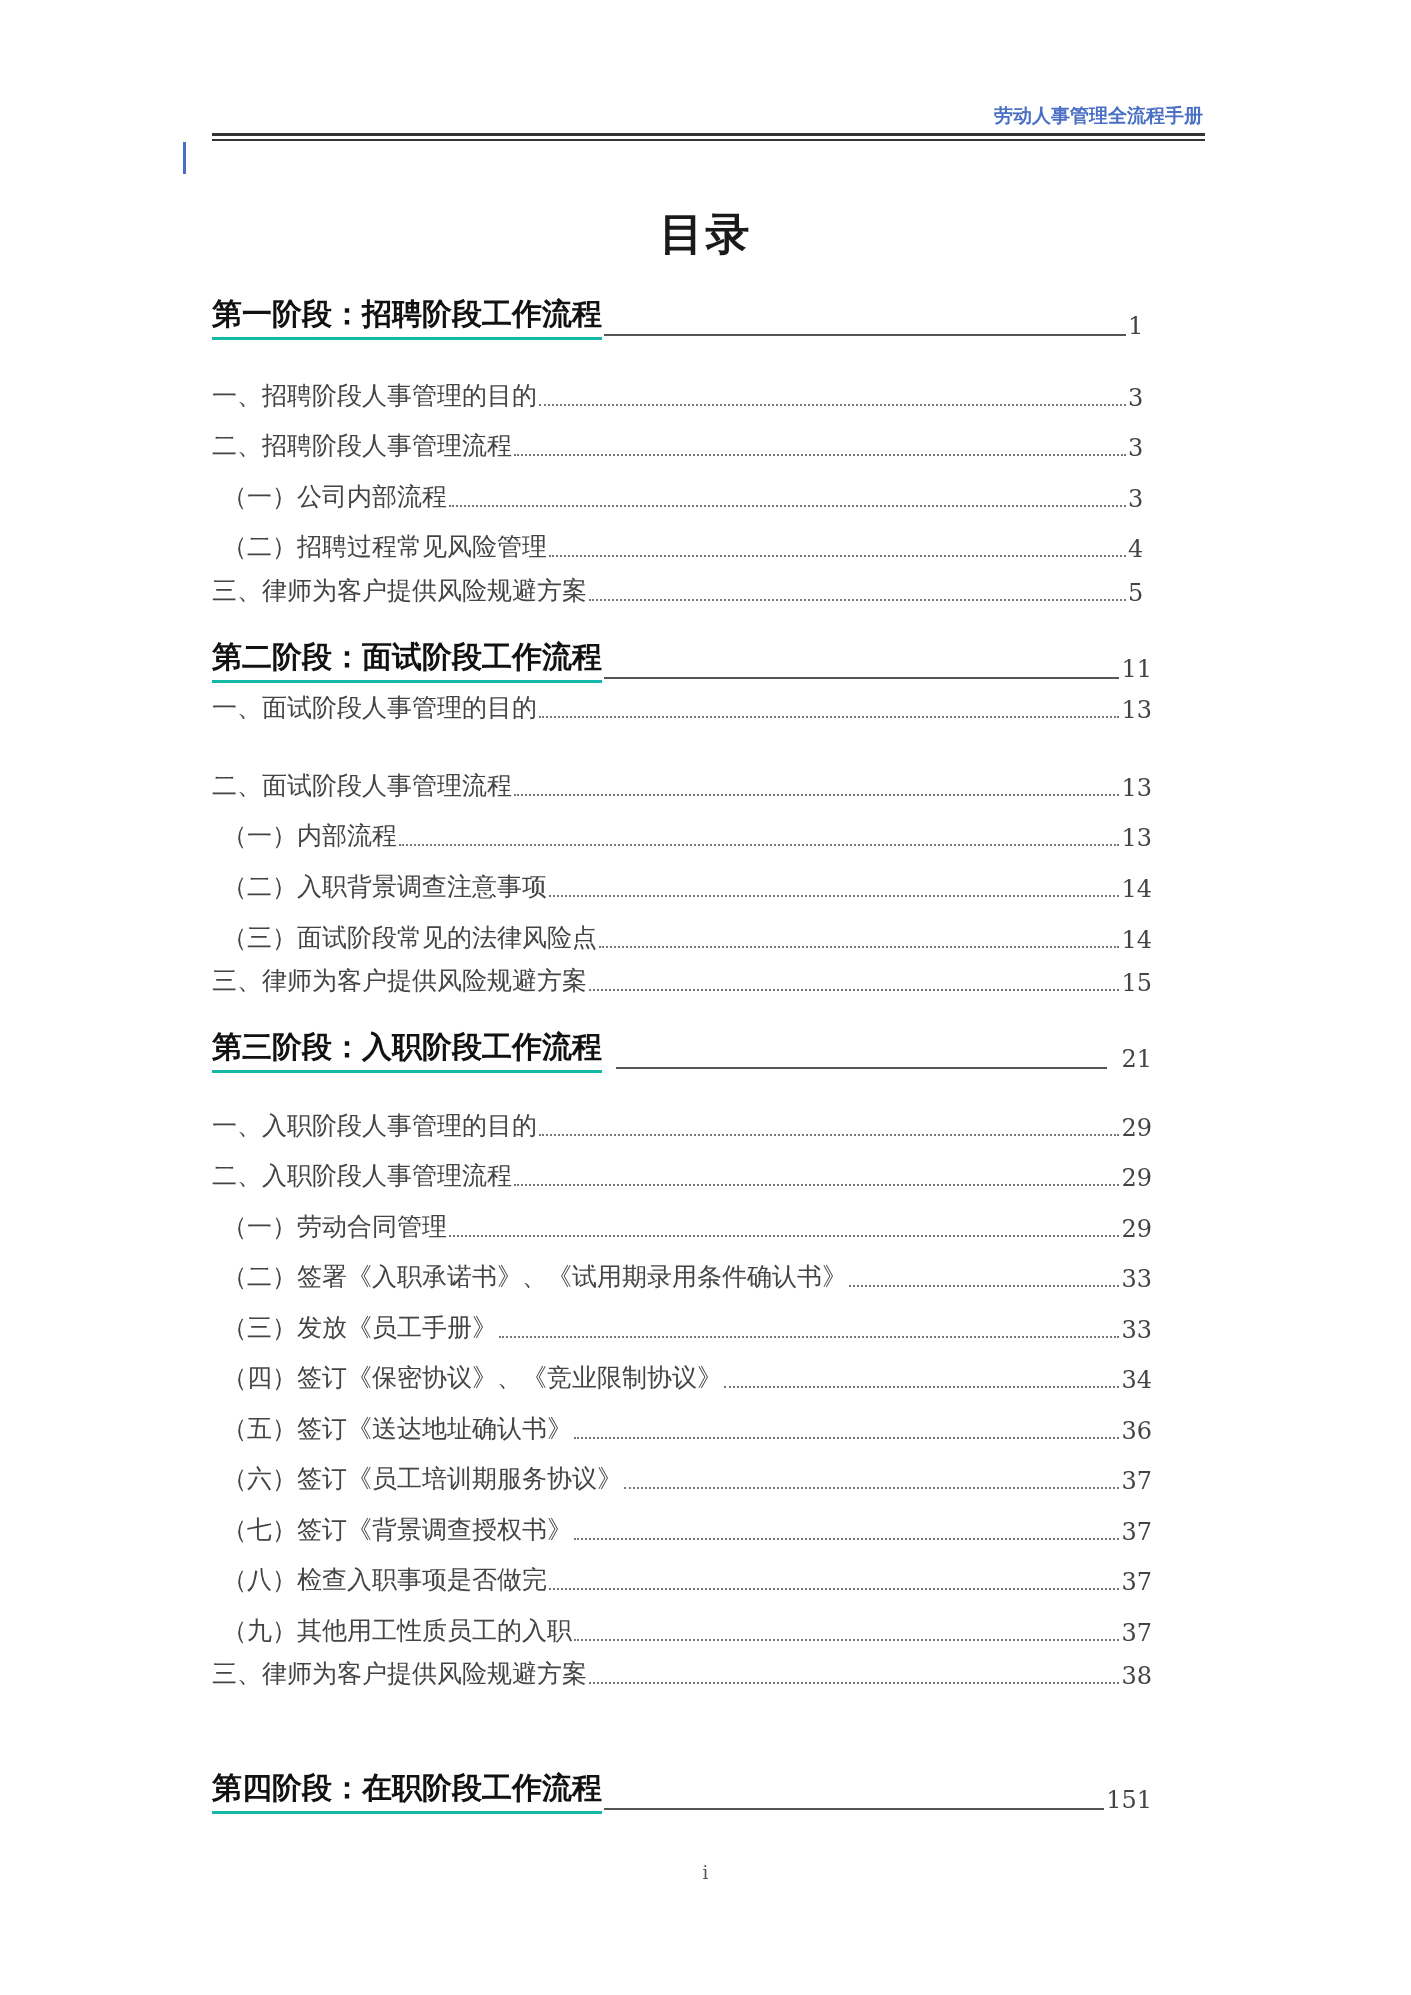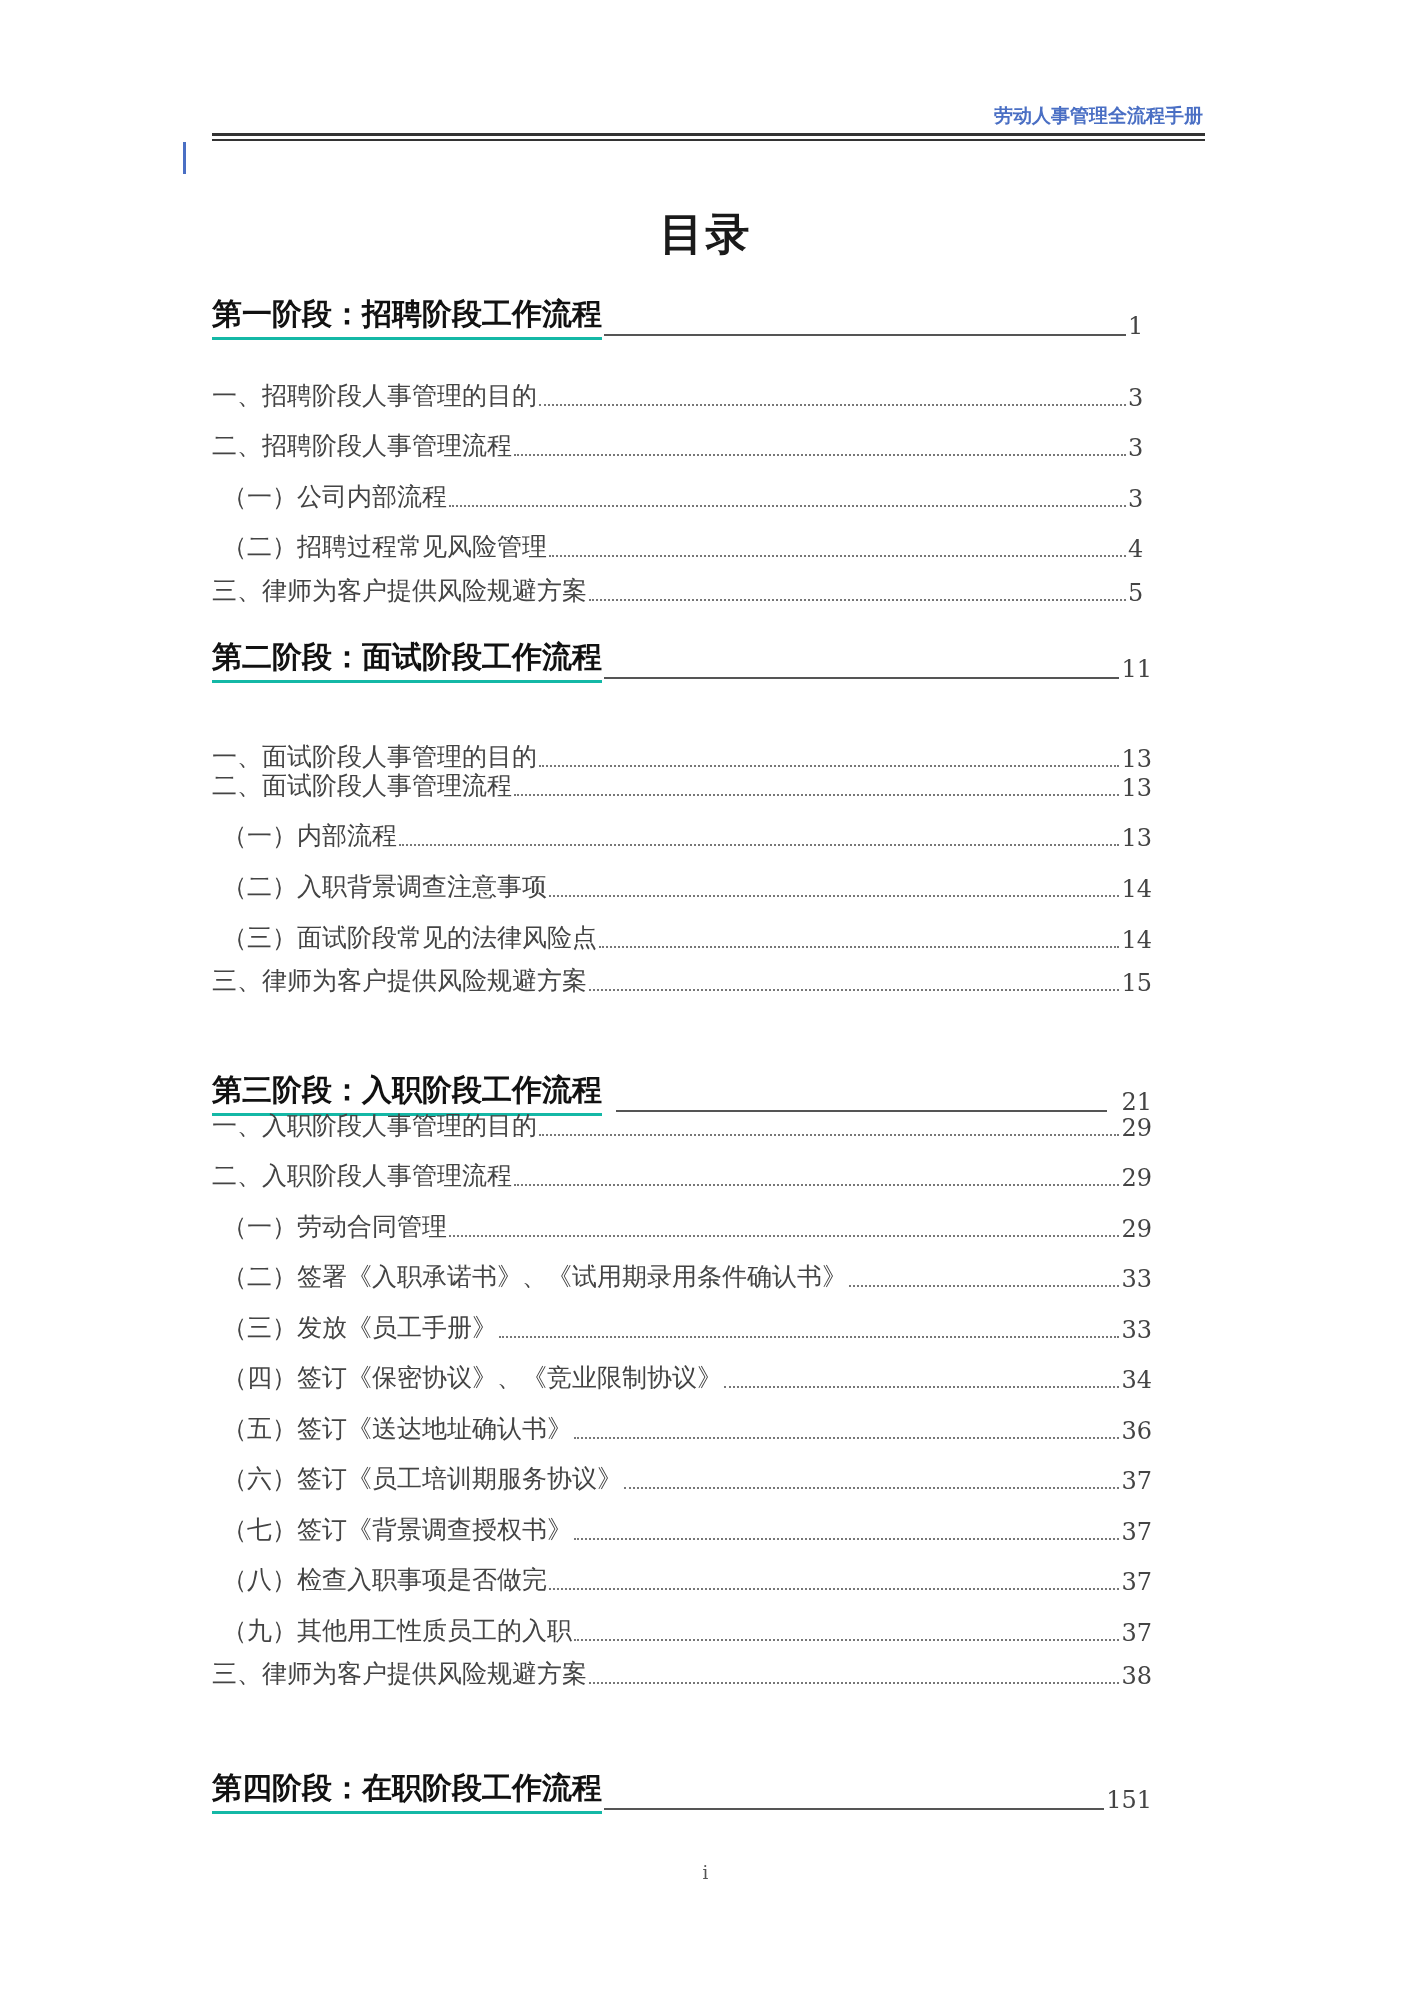--- a/index.html
+++ b/index.html
@@ -157,21 +157,21 @@
     <div class="toc-row level1" style="top: 567px;">
       <span class="toc-label">三、律师为客户提供风险规避方案</span>
       <span class="toc-leader"></span>
       <span class="toc-page">5</span>
     </div>
     <div class="toc-row stage" style="top: 643px;">
       <span class="toc-label">第二阶段：面试阶段工作流程</span>
       <span class="toc-leader"></span>
       <span class="toc-page">11</span>
     </div>
-    <div class="toc-row level1" style="top: 733px;">
+    <div class="toc-row level1" style="top: 684px;">
       <span class="toc-label">一、面试阶段人事管理的目的</span>
       <span class="toc-leader"></span>
       <span class="toc-page">13</span>
     </div>
     <div class="toc-row level1" style="top: 762px;">
       <span class="toc-label">二、面试阶段人事管理流程</span>
       <span class="toc-leader"></span>
       <span class="toc-page">13</span>
     </div>
     <div class="toc-row level2" style="top: 812px;">
@@ -187,21 +187,21 @@
     <div class="toc-row level2" style="top: 914px;">
       <span class="toc-label">（三）面试阶段常见的法律风险点</span>
       <span class="toc-leader"></span>
       <span class="toc-page">14</span>
     </div>
     <div class="toc-row level1" style="top: 957px;">
       <span class="toc-label">三、律师为客户提供风险规避方案</span>
       <span class="toc-leader"></span>
       <span class="toc-page">15</span>
     </div>
-    <div class="toc-row stage" style="top: 1076px; gap: 12px;">
+    <div class="toc-row stage" style="top: 1033px; gap: 12px;">
       <span class="toc-label">第三阶段：入职阶段工作流程</span>
       <span class="toc-leader"></span>
       <span class="toc-page">21</span>
     </div>
     <div class="toc-row level1" style="top: 1102px;">
       <span class="toc-label">一、入职阶段人事管理的目的</span>
       <span class="toc-leader"></span>
       <span class="toc-page">29</span>
     </div>
     <div class="toc-row level1" style="top: 1152px;">

